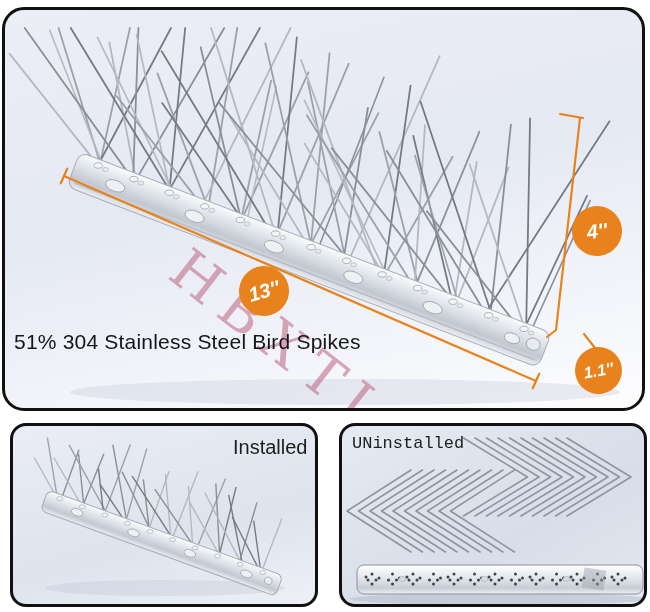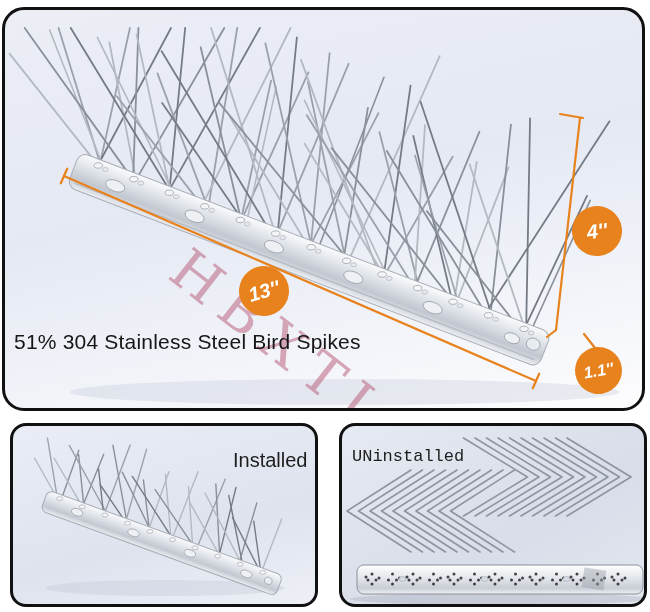--- a/index.html
+++ b/index.html
@@ -42,21 +42,21 @@
     position:absolute;left:14px;top:330px;font-size:21px;color:#161616;
     letter-spacing:.2px;white-space:nowrap;
   }
   .watermark{
     position:absolute;left:198px;top:236px;
     font-family:"DejaVu Serif","Liberation Serif",serif;
     font-size:56px;letter-spacing:12px;font-weight:500;
     color:rgba(188,99,127,.55);
     transform:rotate(38deg);transform-origin:0 0;white-space:nowrap;
   }
-  .panel-label{position:absolute;color:#1d1d1d;white-space:nowrap;margin-top:13px;}
+  .panel-label{position:absolute;color:#1d1d1d;white-space:nowrap;}
   #label-installed{left:233px;top:436px;font-size:20px;}
   #label-uninstalled{left:352px;top:434px;font-size:17px;}
 </style>
 </head>
 <body>
 
 <div class="panel" id="panel-main">
   <div class="layer">
     <svg class="art" viewBox="0 0 650 612">
       <defs>

